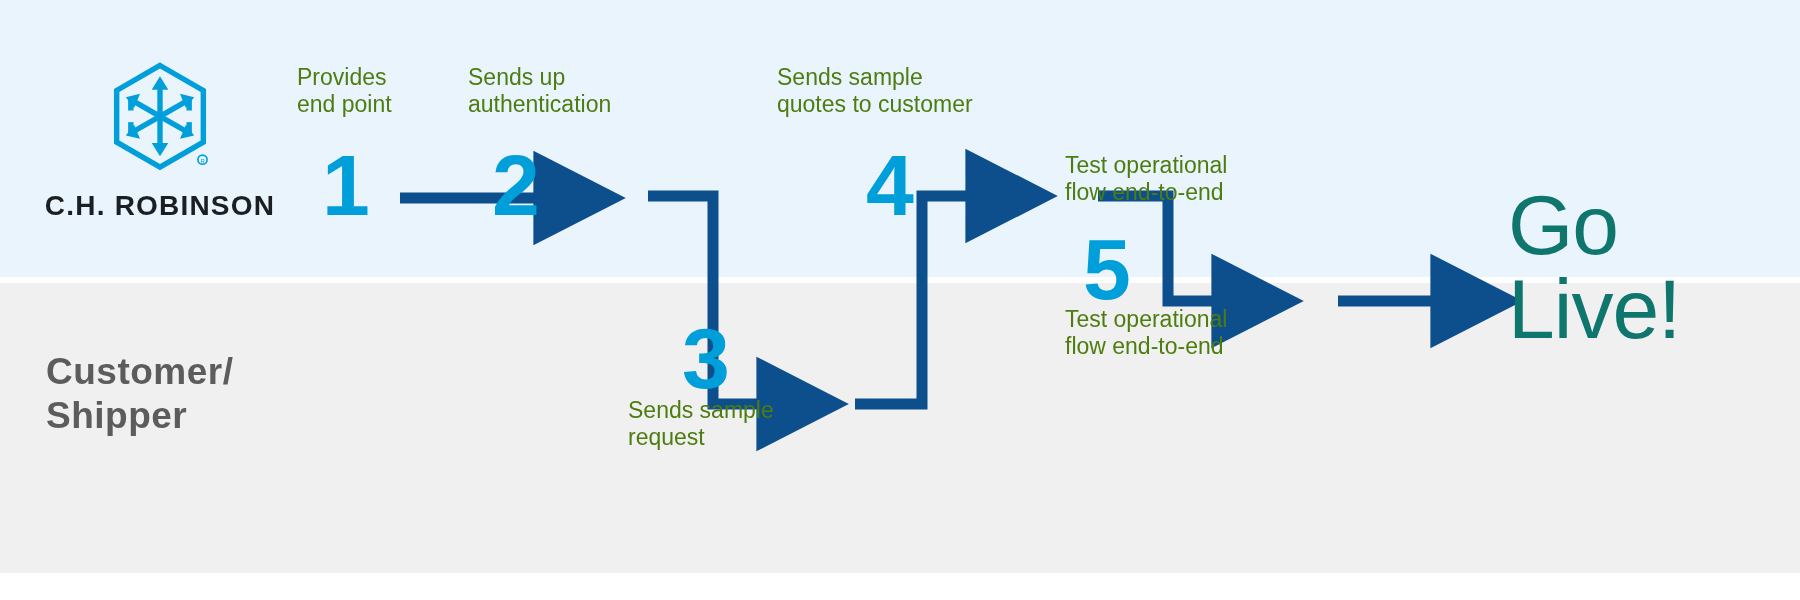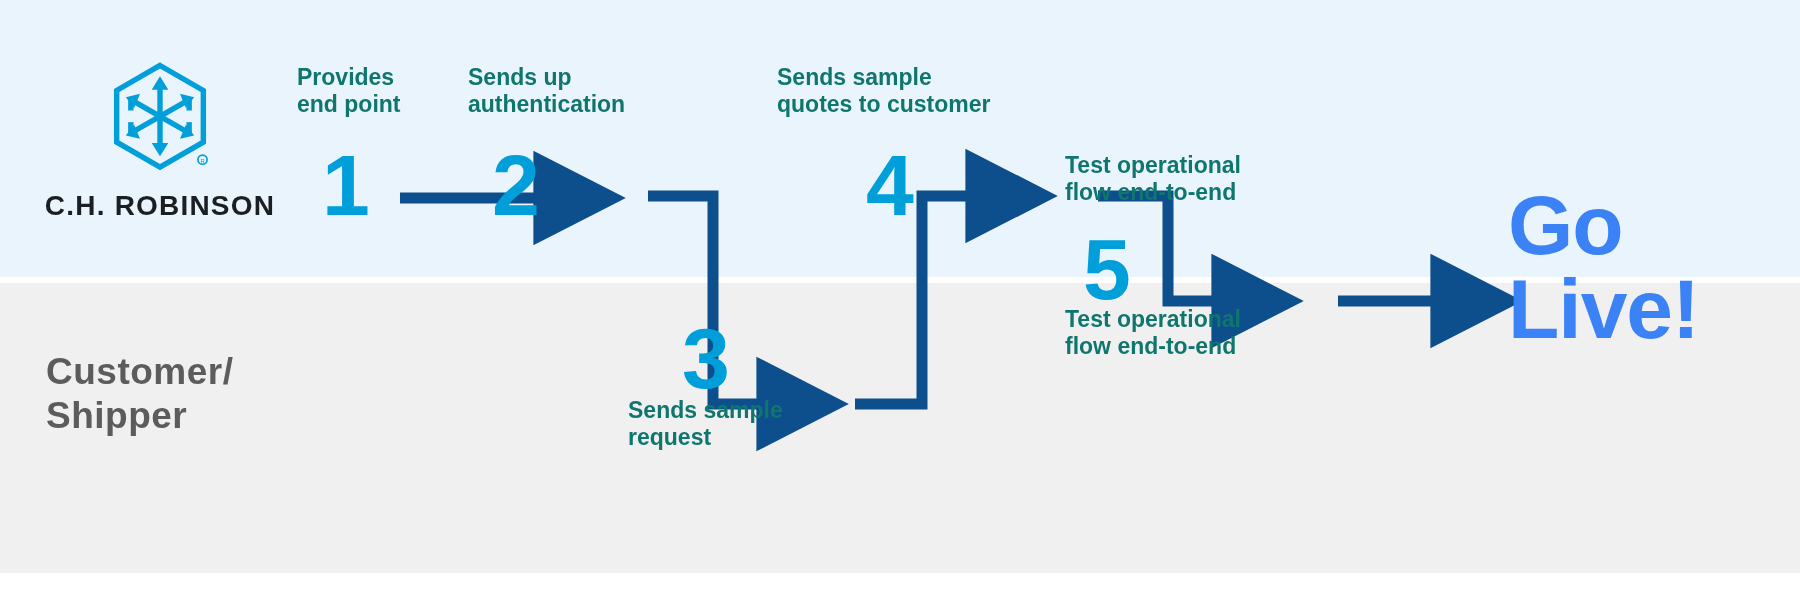--- a/index.html
+++ b/index.html
@@ -64,44 +64,44 @@
     font-size: 37px;
     font-weight: bold;
     line-height: 1.18;
     color: #5c5c5c;
     letter-spacing: 0.5px;
   }
 
   
   .caption {
     font-size: 23px;
-    font-weight: bold;
+    font-weight: normal;
     line-height: 1.18;
-    color: #0f766e;
+    color: #4d7c0f;
     white-space: pre-line;
   }
 
   
   .step-num {
     font-size: 86px;
     font-weight: bold;
     color: #009fda;
     line-height: 1;
     letter-spacing: -1px;
   }
 
   
   #go-live {
     left: 1508px;
     top: 183px;
     width: 270px;
     font-size: 84px;
-    font-weight: bold;
+    font-weight: normal;
     line-height: 1.0;
-    color: #3b82f6;
+    color: #0f766e;
     letter-spacing: -1px;
     white-space: pre-line;
   }
 </style>
 </head>
 <body>
 
 <div id="canvas">
 
   <div class="band" id="band-top"></div>

